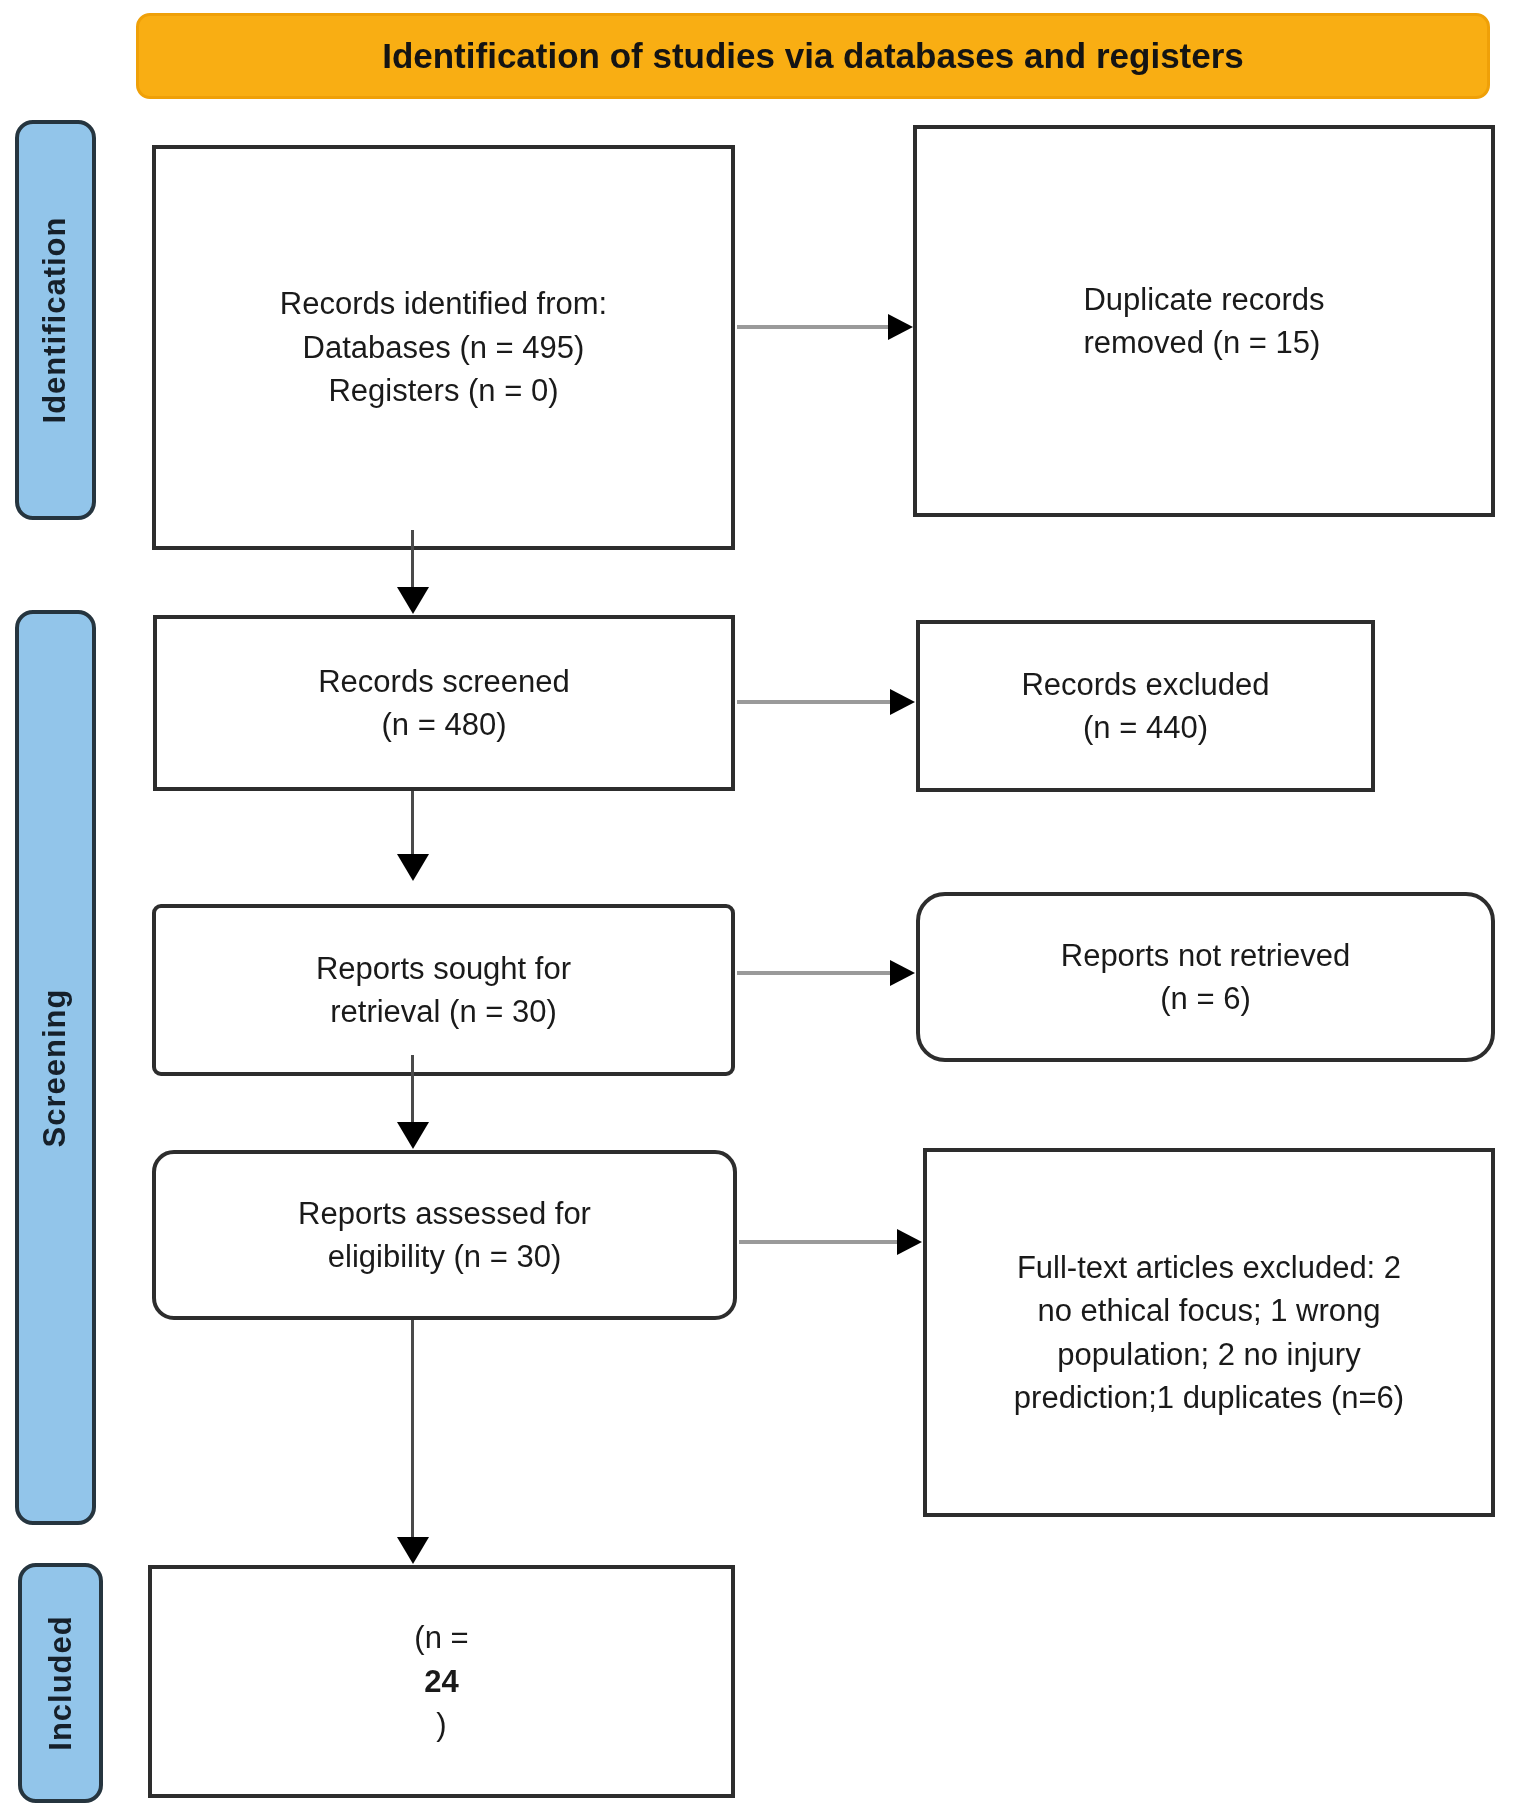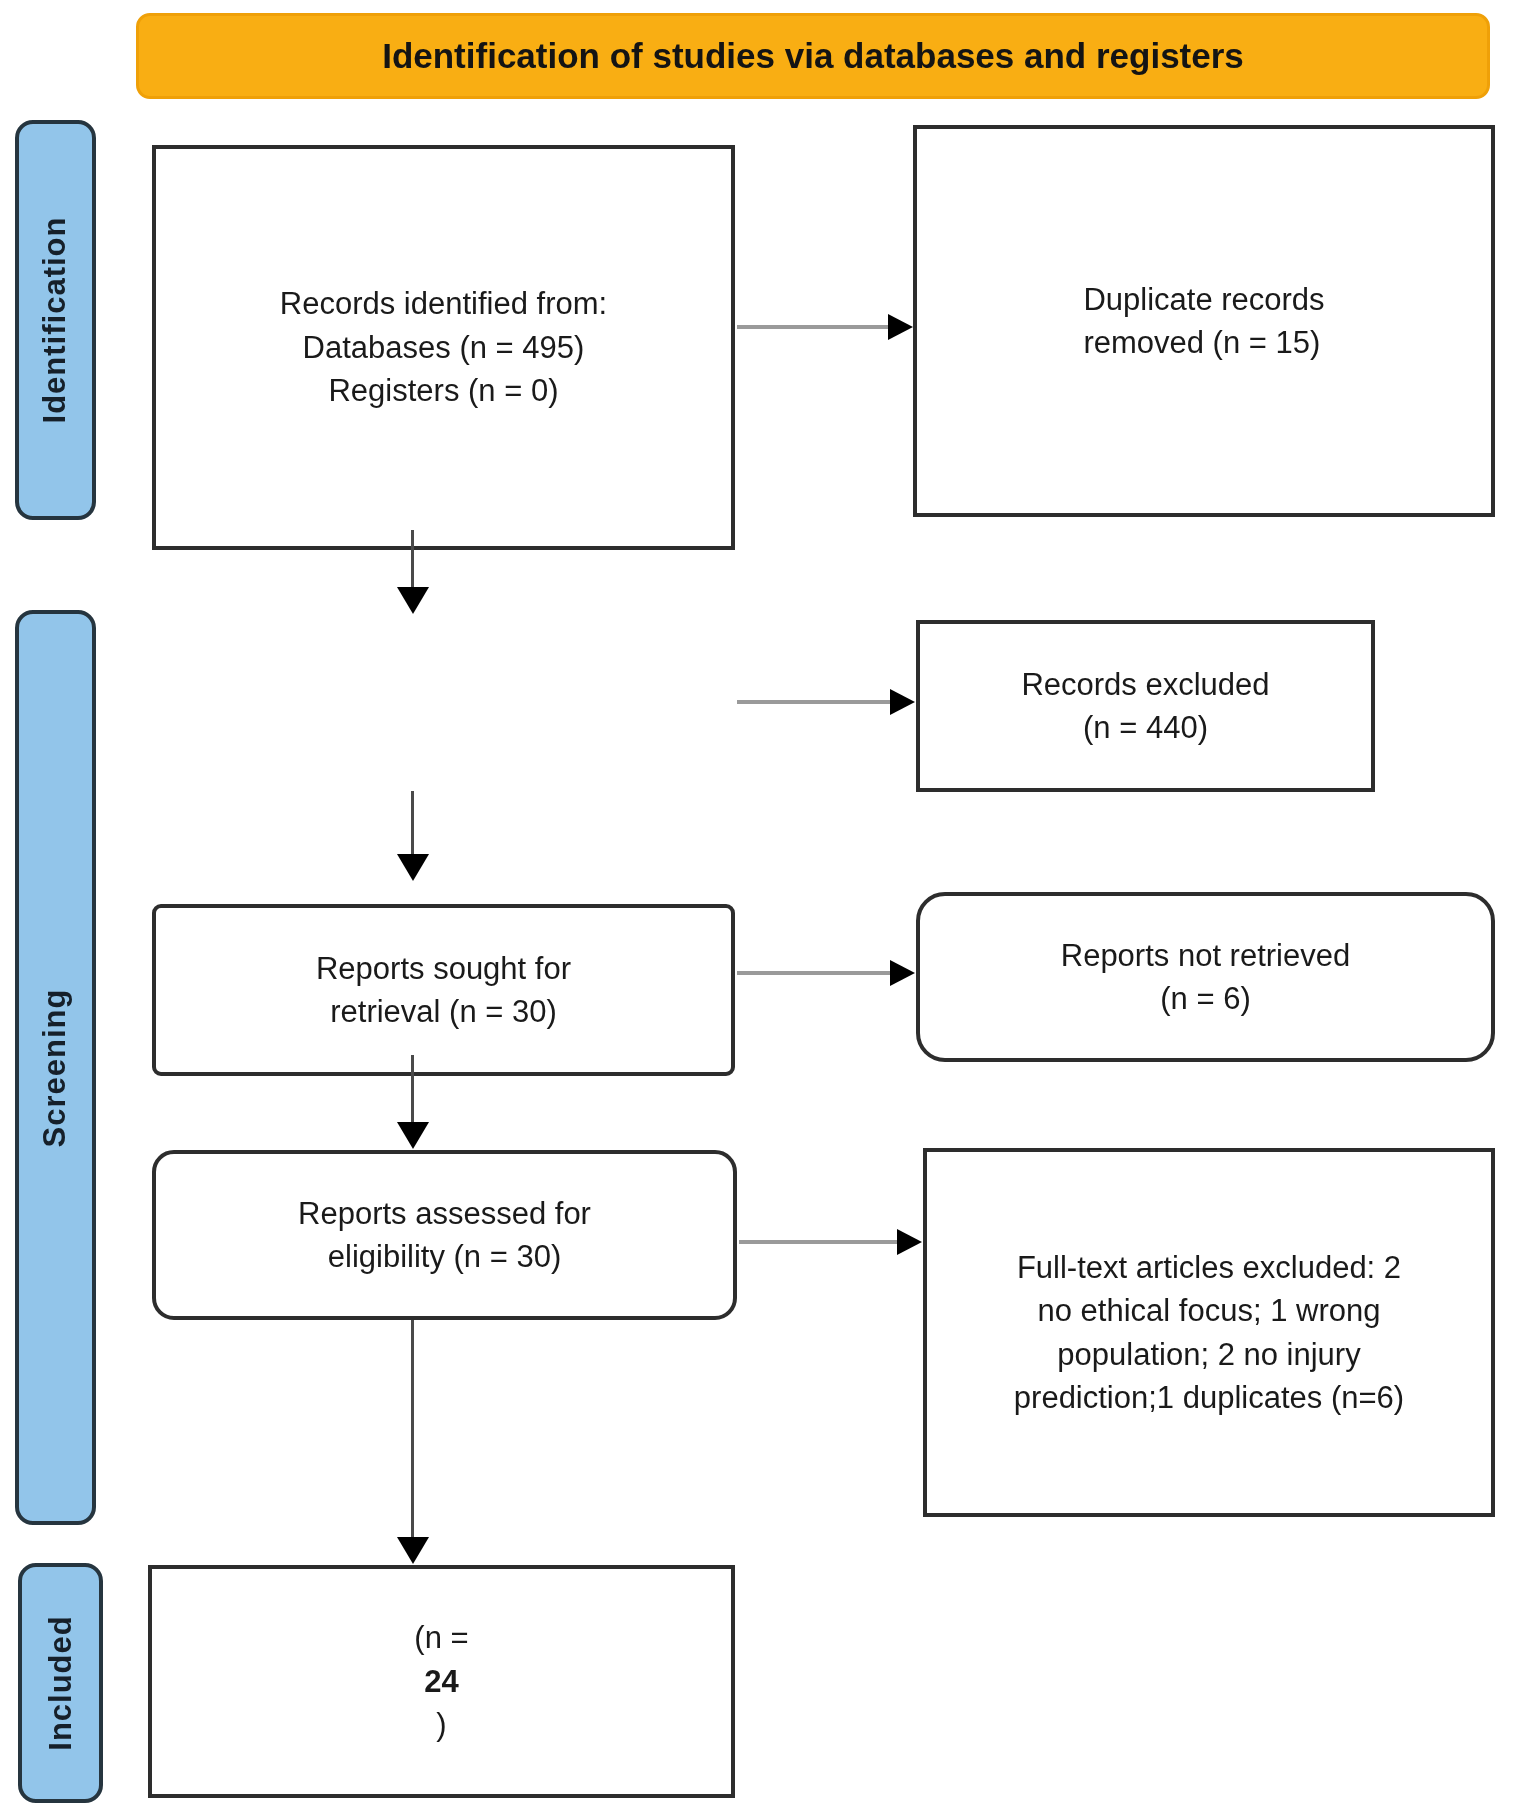--- a/index.html
+++ b/index.html
@@ -88,20 +88,26 @@
       <span>Registers (n = 0)</span>
     </div>
   </div>
   <div class="box left-text" style="left:913px; top:125px; width:582px; height:392px;">
     <div class="lines">
       <span>Duplicate records</span>
       <span>removed (n = 15)</span>
     </div>
   </div>
 
+  <div class="box" style="left:153px; top:615px; width:582px; height:176px;">
+    <div class="lines">
+      <span>Records screened</span>
+      <span>(n = 480)</span>
+    </div>
+  </div>
   <div class="box" style="left:916px; top:620px; width:459px; height:172px;">
     <div class="lines">
       <span>Records excluded</span>
       <span>(n = 440)</span>
     </div>
   </div>
 
   <div class="box" style="left:152px; top:904px; width:583px; height:172px;border-radius:9px;">
     <div class="lines">
       <span>Reports sought for</span>

